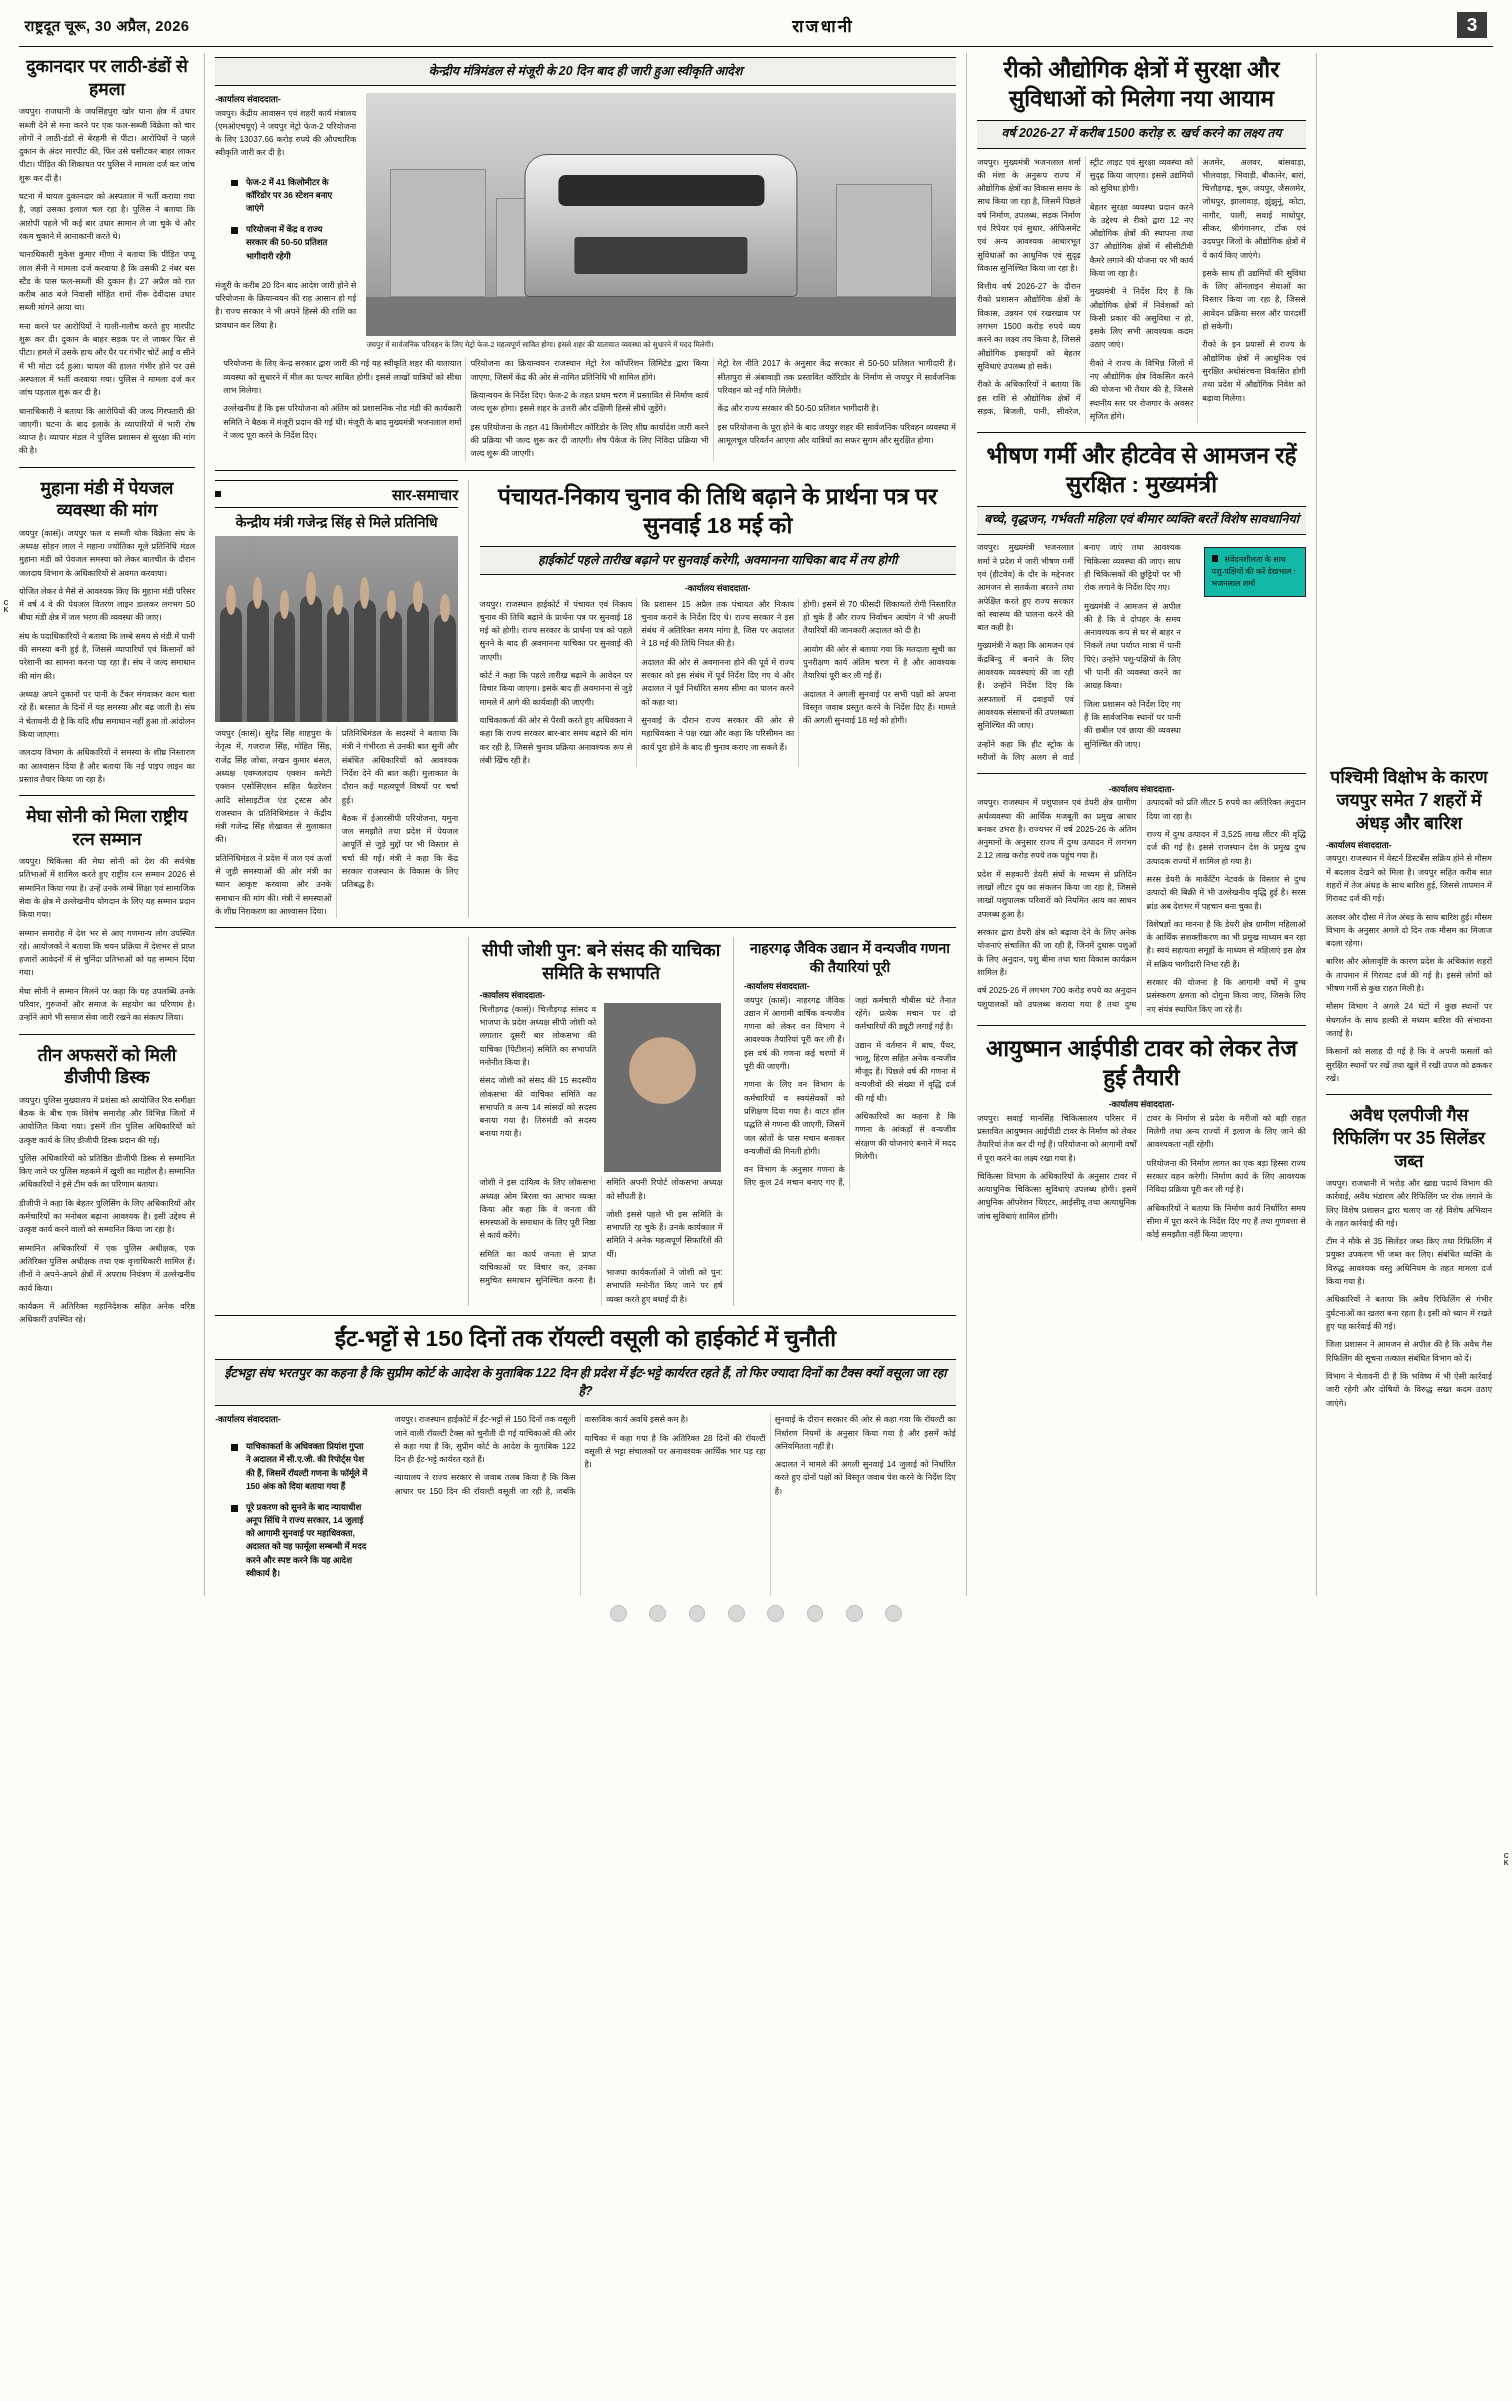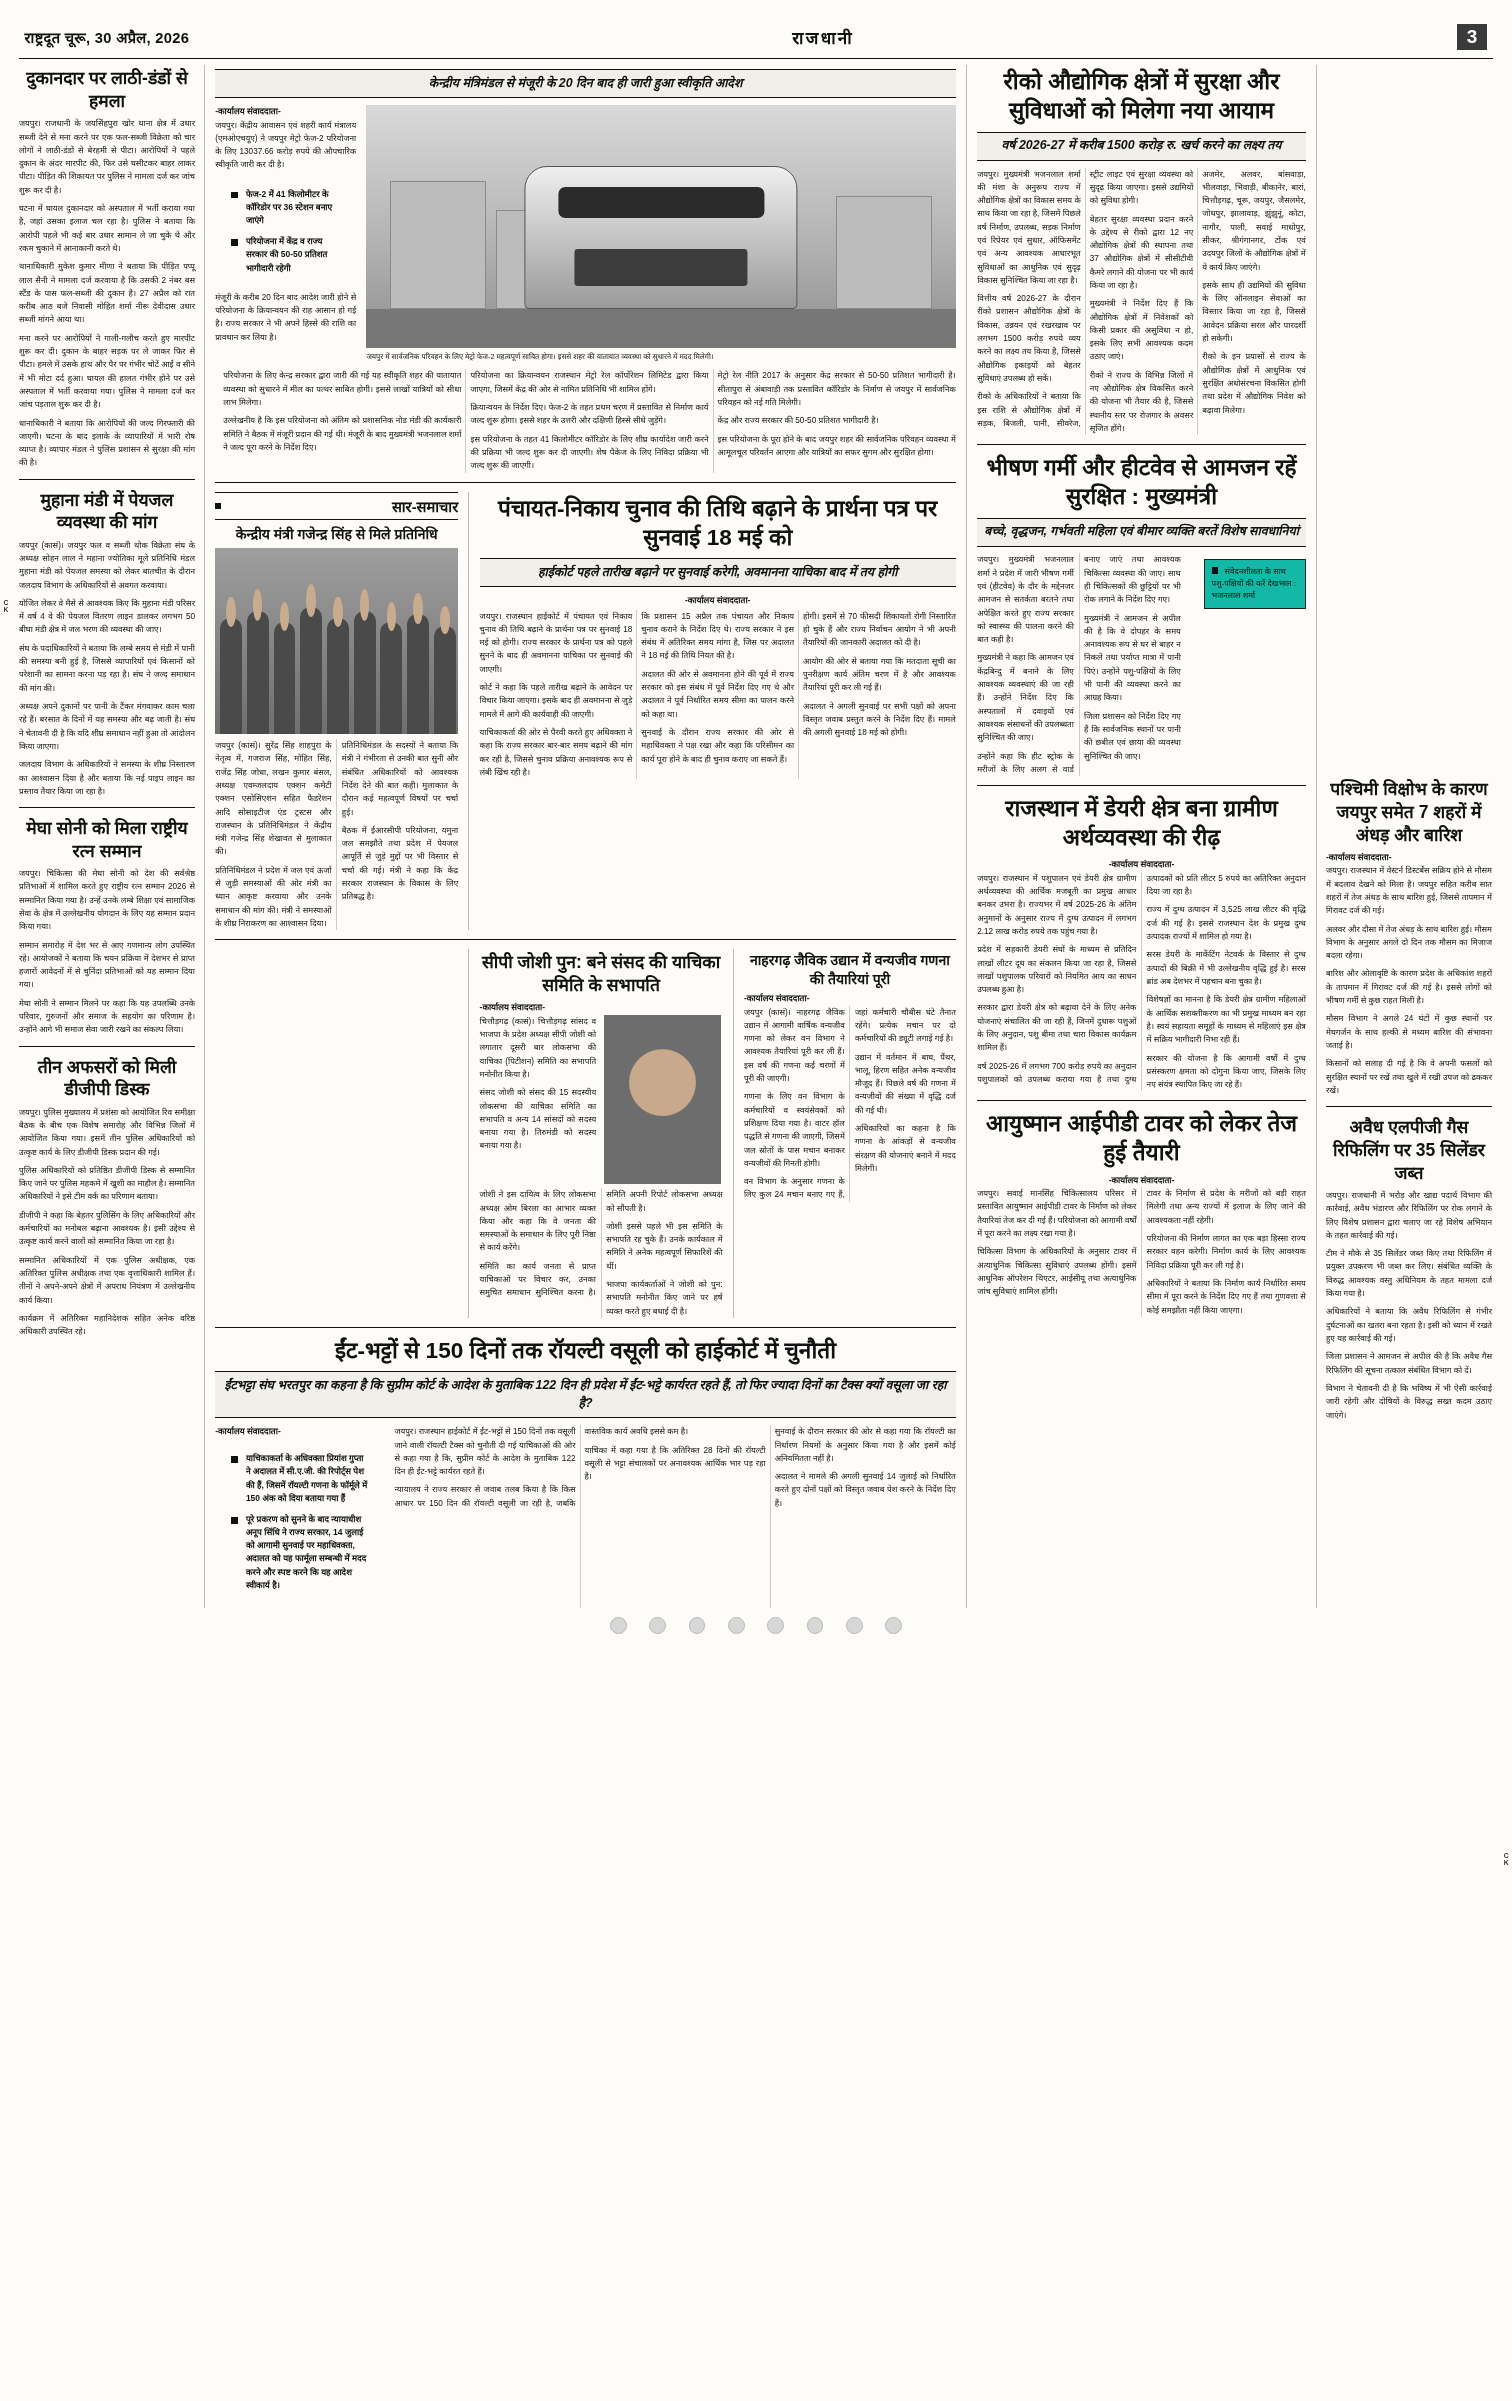--- a/index.html
+++ b/index.html
@@ -1,17 +1,17 @@
 <!DOCTYPE html>
 <html style="font-size:9px"><head>
 <meta charset="utf-8">
 <style>
   html,body{margin:0;padding:0;background:#ffffff;}
   body{width:1512px;height:2401px;font-family:"Liberation Sans",sans-serif;color:#111;}
-  .page{position:relative;width:1512px;height:2401px;background:#fdfcf8;box-sizing:border-box;padding:12px 19px;}
+  .page{position:relative;width:1512px;height:2401px;background:#fdfcf8;box-sizing:border-box;padding:0 19px;}
   
   .masthead{display:flex;align-items:center;justify-content:space-between;border-bottom:1.7px solid #111;padding:12.4px 5.6px 8px 5.6px;}
   .mast-left{font-size:14.7px;font-weight:bold;letter-spacing:0.3px;}
   .mast-center{font-size:17px;font-weight:bold;letter-spacing:2.3px;}
   .mast-right{width:30.5px;height:26px;background:#3a3a3a;color:#fff;font-size:19px;font-weight:bold;display:flex;align-items:center;justify-content:center;}
   
   .cols{display:flex;gap:0;padding-top:5.6px;}
   .col{box-sizing:border-box;}
   .c1{width:186px;padding-right:9px;border-right:0.6px solid #bbb;}
   .c2{width:762px;padding:0 10.2px;border-right:0.6px solid #bbb;}
@@ -298,21 +298,20 @@
               <span class="sq"></span>
               <span>संवेदनशीलता के साथ पशु-पक्षियों की करें देखभाल : भजनलाल शर्मा</span>
             </div>
           </div>
         </div>
       </div>
 
       <hr class="rule thick">
 
       <div>
-        <h2 class="head">राजस्थान में डेयरी क्षेत्र बना ग्रामीण अर्थव्यवस्था की रीढ़</h2>
         <div class="byline" style="text-align:center;">-कार्यालय संवाददाता-</div>
         <div class="twocol">
           <p class="body">जयपुर। राजस्थान में पशुपालन एवं डेयरी क्षेत्र ग्रामीण अर्थव्यवस्था की आर्थिक मजबूती का प्रमुख आधार बनकर उभरा है। राज्यभर में वर्ष 2025-26 के अंतिम अनुमानों के अनुसार राज्य में दुग्ध उत्पादन में लगभग 2.12 लाख करोड़ रुपये तक पहुंच गया है।</p>
           <p class="body">प्रदेश में सहकारी डेयरी संघों के माध्यम से प्रतिदिन लाखों लीटर दूध का संकलन किया जा रहा है, जिससे लाखों पशुपालक परिवारों को नियमित आय का साधन उपलब्ध हुआ है।</p>
           <p class="body">सरकार द्वारा डेयरी क्षेत्र को बढ़ावा देने के लिए अनेक योजनाएं संचालित की जा रही हैं, जिनमें दुधारू पशुओं के लिए अनुदान, पशु बीमा तथा चारा विकास कार्यक्रम शामिल हैं।</p>
           <p class="body">वर्ष 2025-26 में लगभग 700 करोड़ रुपये का अनुदान पशुपालकों को उपलब्ध कराया गया है तथा दुग्ध उत्पादकों को प्रति लीटर 5 रुपये का अतिरिक्त अनुदान दिया जा रहा है।</p>
           <p class="body">राज्य में दुग्ध उत्पादन में 3,525 लाख लीटर की वृद्धि दर्ज की गई है। इससे राजस्थान देश के प्रमुख दुग्ध उत्पादक राज्यों में शामिल हो गया है।</p>
           <p class="body">सरस डेयरी के मार्केटिंग नेटवर्क के विस्तार से दुग्ध उत्पादों की बिक्री में भी उल्लेखनीय वृद्धि हुई है। सरस ब्रांड अब देशभर में पहचान बना चुका है।</p>
           <p class="body">विशेषज्ञों का मानना है कि डेयरी क्षेत्र ग्रामीण महिलाओं के आर्थिक सशक्तीकरण का भी प्रमुख माध्यम बन रहा है। स्वयं सहायता समूहों के माध्यम से महिलाएं इस क्षेत्र में सक्रिय भागीदारी निभा रही हैं।</p>
           <p class="body">सरकार की योजना है कि आगामी वर्षों में दुग्ध प्रसंस्करण क्षमता को दोगुना किया जाए, जिसके लिए नए संयंत्र स्थापित किए जा रहे हैं।</p>

